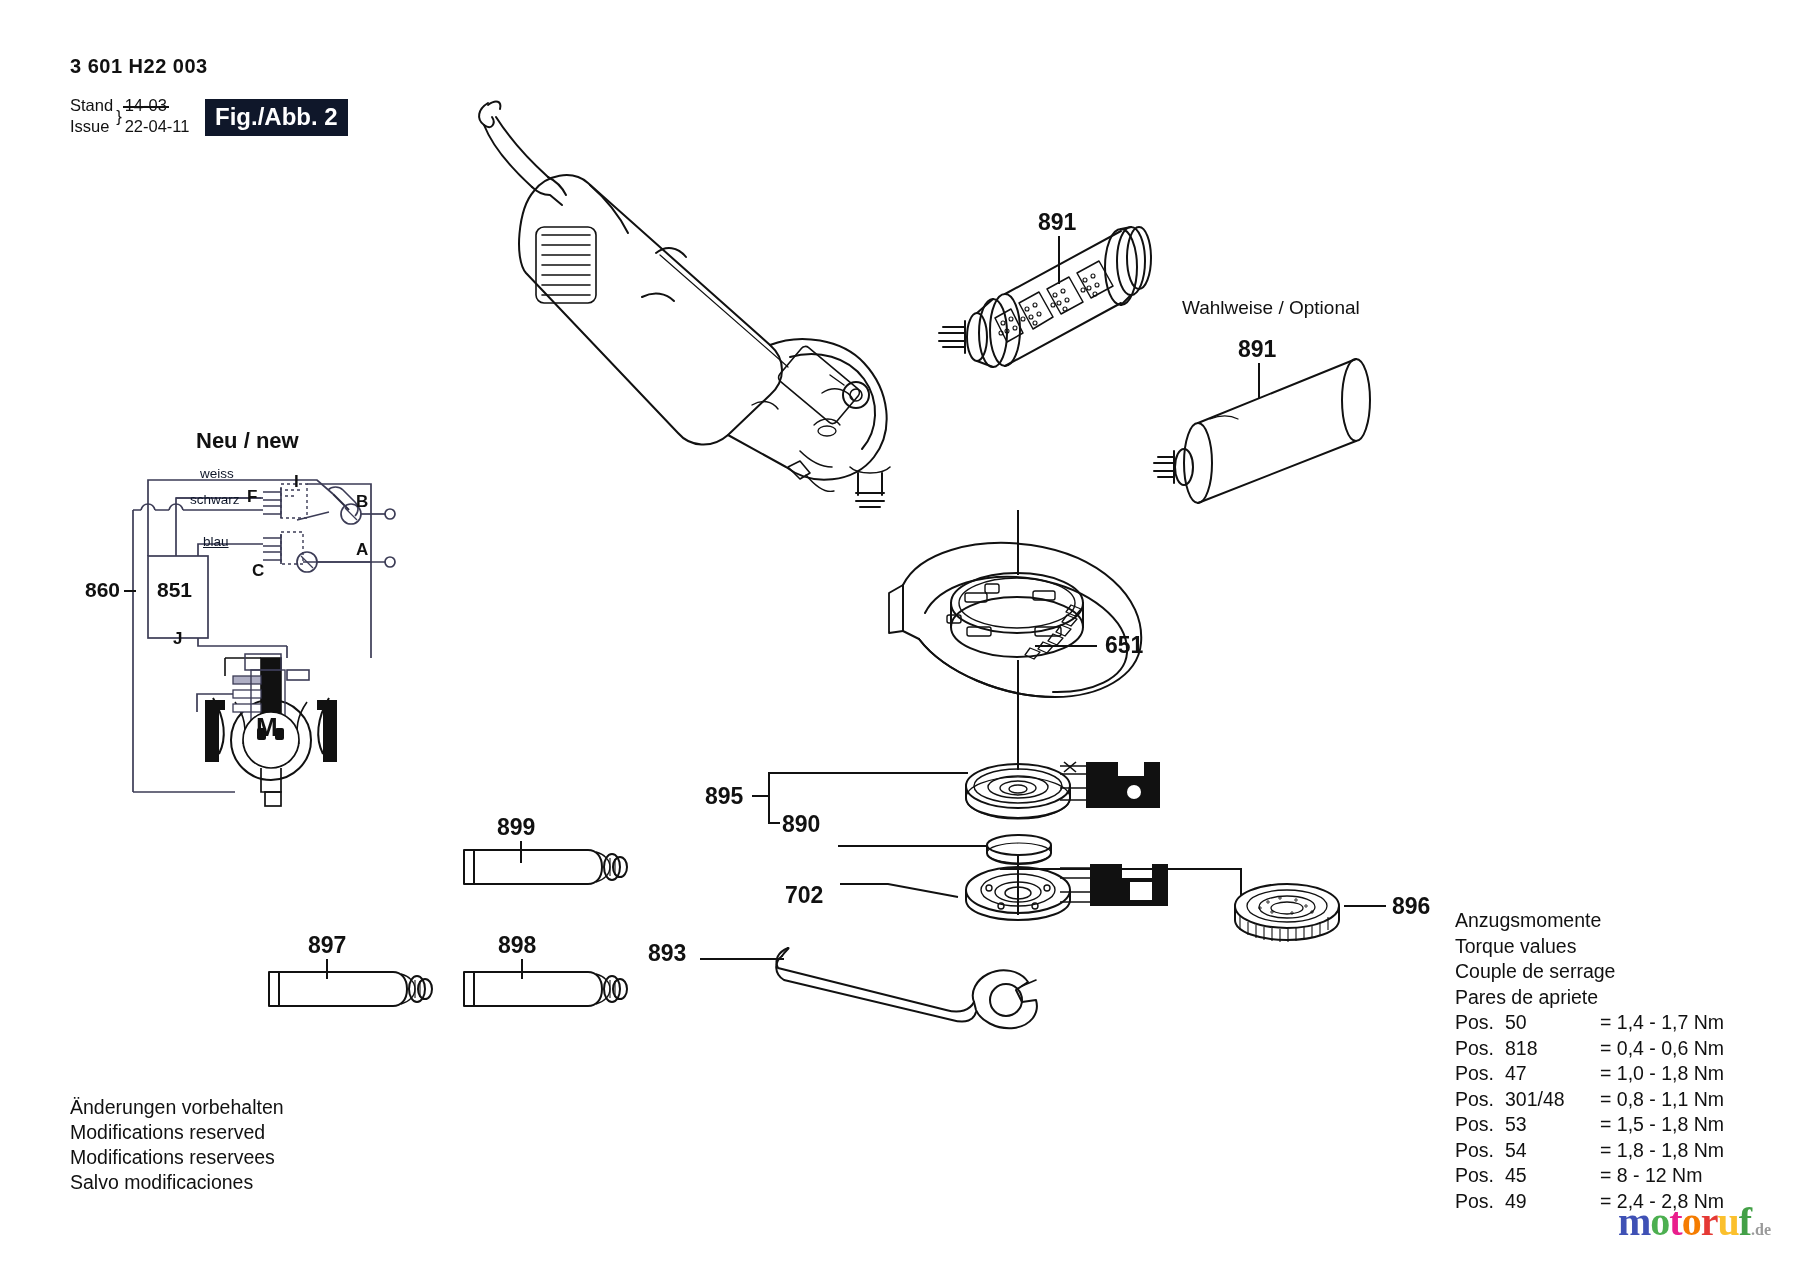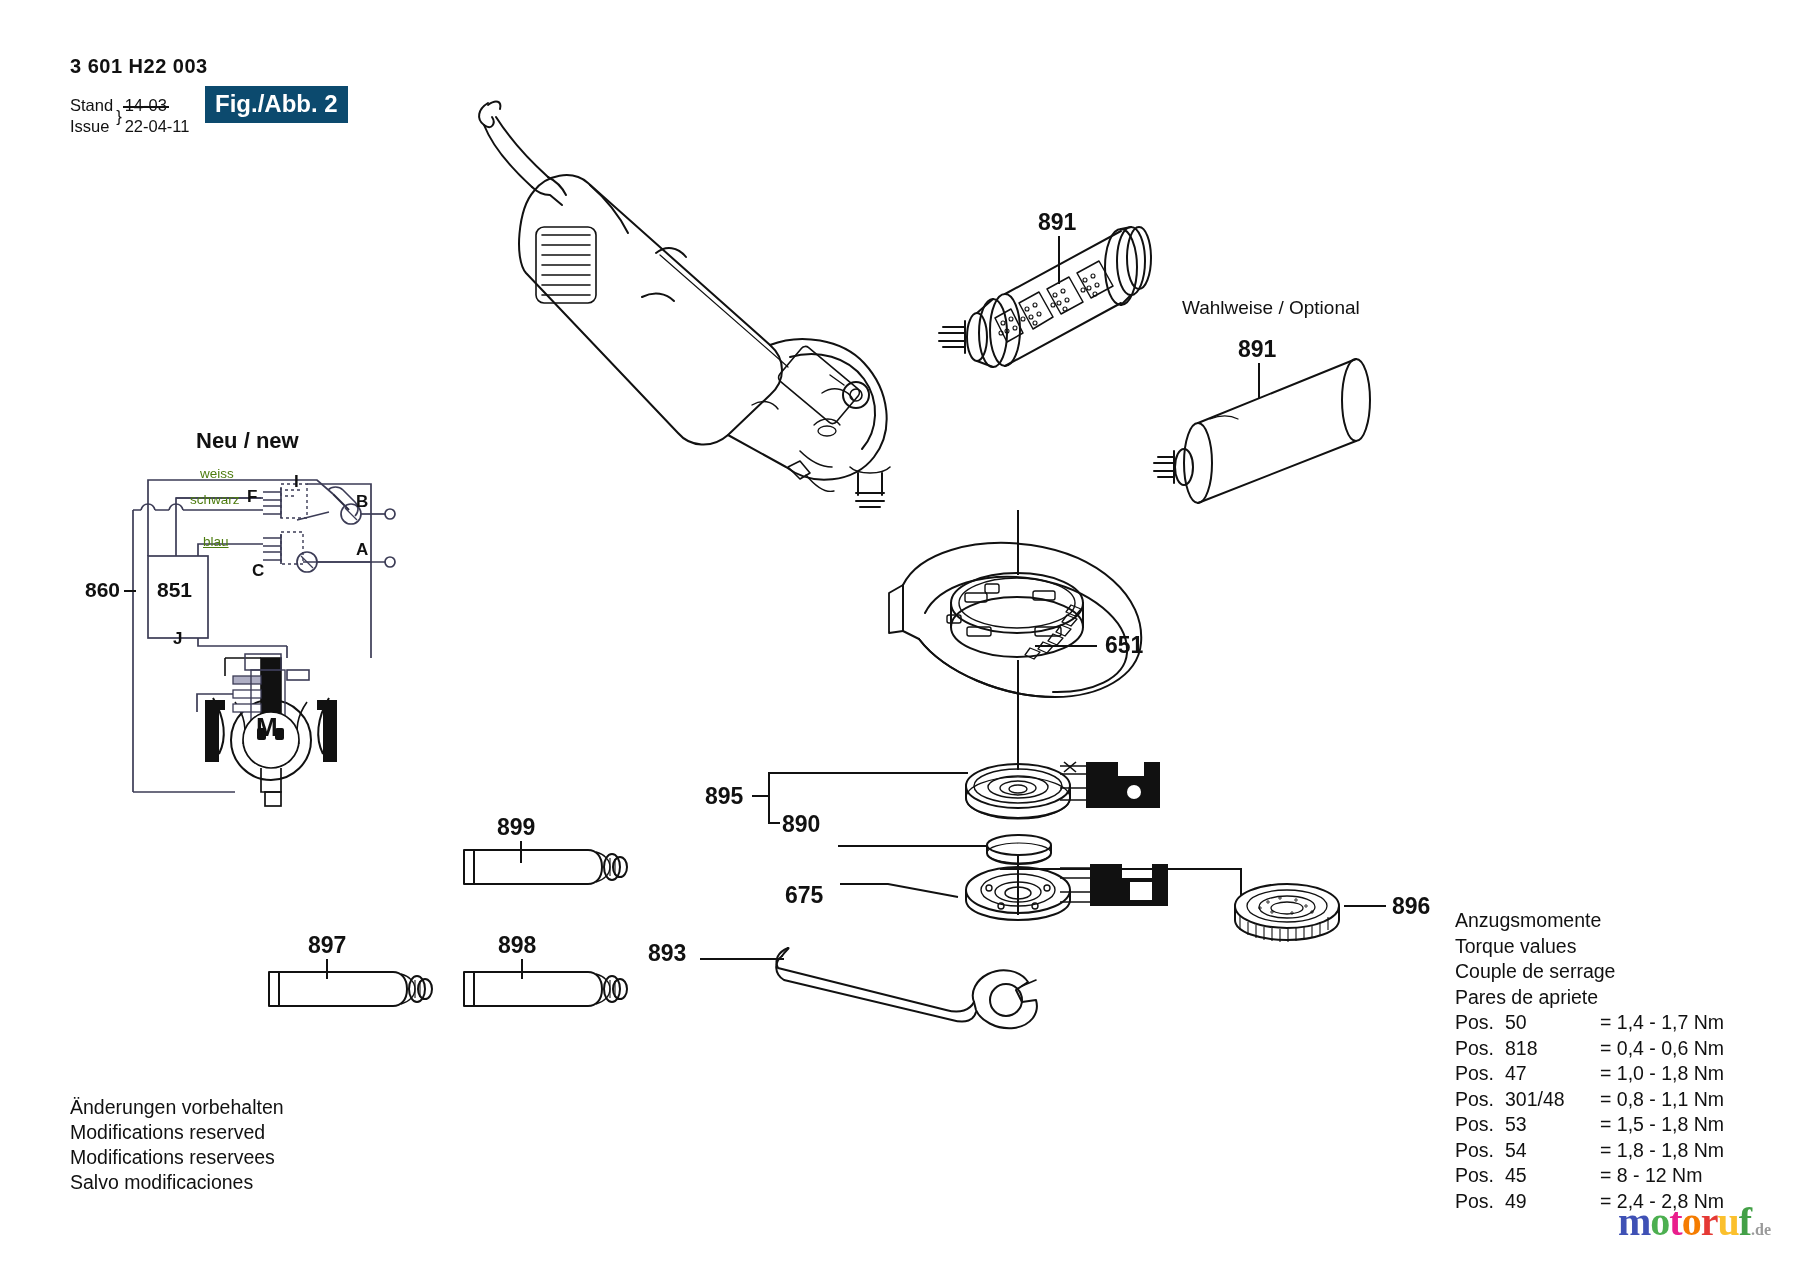--- a/index.html
+++ b/index.html
@@ -11,29 +11,29 @@
   .abs{position:absolute;}
   
   #header-part-number{left:70px;top:55px;font-size:20px;font-weight:bold;letter-spacing:.5px;}
   #header-dates{left:70px;top:95px;font-size:17px;line-height:21px;}
   #header-dates table{border-collapse:collapse;}
   #header-dates td{padding:0 3px 0 0;font-size:16.5px;font-weight:normal;white-space:nowrap;}
   .brace{font-size:20px;padding:0 4px 0 2px;}
   .struck{position:relative;display:inline-block;}
   .struck::after{content:"";position:absolute;left:-2px;right:-2px;top:52%;height:1.7px;background:#111;}
   #fig-badge{
-    left:205px;top:86px;background:#0c4a6e;color:#fff;
+    left:205px;top:99px;background:#0f172a;color:#fff;
     font-size:24px;font-weight:bold;padding:4px 10px 5px 10px;letter-spacing:0px;
   }
   
   .callout{font-size:23px;font-weight:bold;letter-spacing:0px;}
   .callout-sm{font-size:21px;font-weight:bold;}
   .txt{font-size:19px;}
   .txt-bold{font-size:22px;font-weight:bold;}
-  .wire-lbl{font-size:13.5px;color:#4d7c0f;}
+  .wire-lbl{font-size:13.5px;color:#0f172a;}
   .term{font-size:17px;font-weight:bold;}
   
   .lineh{background:#111;height:2px;}
   .linev{background:#111;width:2px;}
   
   #torque{left:1455px;top:908px;font-size:19.5px;line-height:25.5px;}
   #torque .tt-head{white-space:nowrap;}
   #torque table{border-collapse:collapse;}
   #torque td{font-size:19.5px;line-height:25.5px;padding:0;white-space:nowrap;margin-left:44px;}
   #torque td.c1{width:50px;}
@@ -305,21 +305,21 @@
     <g stroke-width="1.4">
       <circle cx="26" cy="26" r="3"></circle>
           <circle cx="84" cy="26" r="3"></circle>
       <circle cx="38" cy="44" r="3"></circle>
           <circle cx="72" cy="44" r="3"></circle>
     </g>
   </g>
 </svg>
 </div>
 
-<div class="abs callout" style="left:785px;top:882px;">675</div>
+<div class="abs callout" style="left:785px;top:882px;">702</div>
 <div class="abs" style="left:840px;top:880px;width:120px;height:20px;">
   <svg width="120" height="20">
       <path d="M0 4 L48 4 L118 17" stroke="#111" stroke-width="2" fill="none"></path>
     </svg>
 </div>
 
 <div class="abs" style="left:1060px;top:862px;">
 <svg width="115" height="52" viewBox="0 0 115 52">
   <g stroke="#111" stroke-width="1.6" fill="none">
     <path d="M0 6 L30 6 M0 16 L30 16 M0 30 L30 30 M0 40 L30 40"></path>

